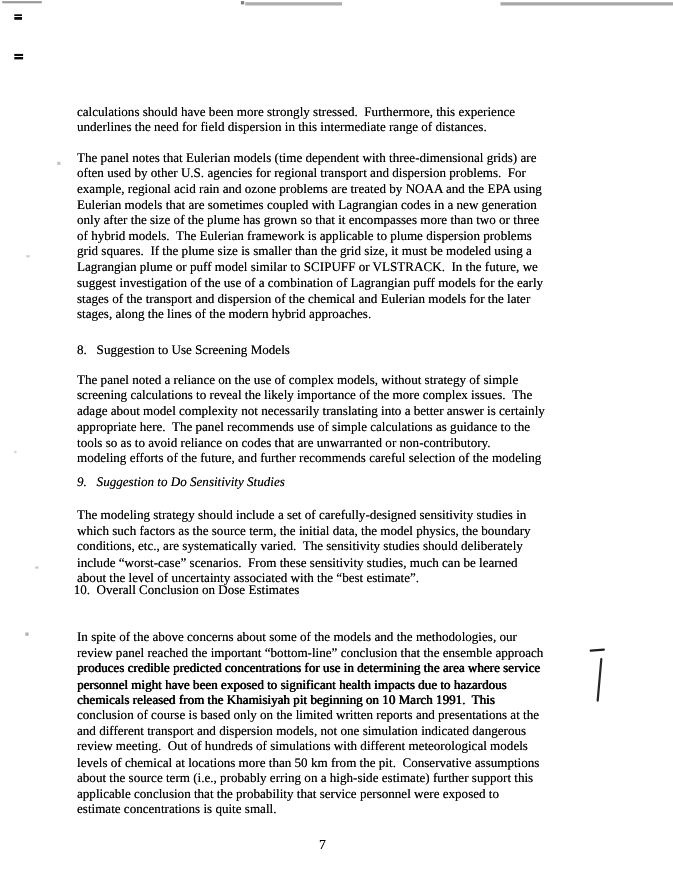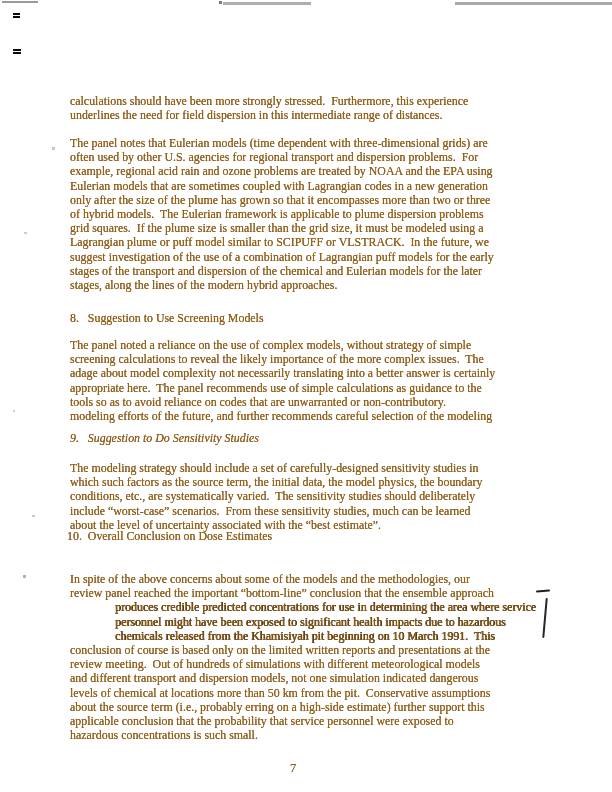--- a/index.html
+++ b/index.html
@@ -3,36 +3,35 @@
 <meta charset="utf-8">
 <style>
   html, body { margin: 0; padding: 0; background: #ffffff; }
   .sheet {
     position: relative;
     width: 612px;
     height: 792px;
     background: #ffffff;
     overflow: hidden;
     font-family: "Liberation Serif", "DejaVu Serif", serif;
-    color: #a16207;
+    color: #000000;
   }
   .block {
     position: absolute;
     left: 70px;
     width: 500px;
   }
   .para .line {
     white-space: pre;
     font-size: 11.9px;
     line-height: 14.2px;
     text-shadow: 0 0 0.35px rgba(0,0,0,0.65);
   }
   .para .line.dark {
     text-shadow: 0.45px 0 0 #161616, 0 0 0.4px rgba(0,0,0,0.8);
-    margin-left: 45px;
   }
   .heading {
     white-space: pre;
     font-size: 11.9px;
     line-height: 14px;
     text-shadow: 0 0 0.35px rgba(0,0,0,0.65);
   }
   .page-number {
     position: absolute;
     left: 290px;
@@ -126,23 +125,23 @@
     </div>
 
   <div class="block heading" style="top: 529px; left: 67px;">10.  Overall Conclusion on Dose Estimates</div>
   <div class="block para" style="top: 572px;">
       <div class="line">In spite of the above concerns about some of the models and the methodologies, our</div>
       <div class="line">review panel reached the important “bottom-line” conclusion that the ensemble approach</div>
       <div class="line dark">produces credible predicted concentrations for use in determining the area where service</div>
       <div class="line dark">personnel might have been exposed to significant health impacts due to hazardous</div>
       <div class="line dark">chemicals released from the Khamisiyah pit beginning on 10 March 1991.  This</div>
       <div class="line">conclusion of course is based only on the limited written reports and presentations at the</div>
+      <div class="line">and different transport and dispersion models, not one simulation indicated dangerous</div>
       <div class="line">review meeting.  Out of hundreds of simulations with different meteorological models</div>
-      <div class="line">and different transport and dispersion models, not one simulation indicated dangerous</div>
       <div class="line">levels of chemical at locations more than 50 km from the pit.  Conservative assumptions</div>
       <div class="line">about the source term (i.e., probably erring on a high-side estimate) further support this</div>
       <div class="line">applicable conclusion that the probability that service personnel were exposed to</div>
-      <div class="line">hazardous concentrations is such small.</div>
+      <div class="line">estimate concentrations is quite small.</div>
     </div>
 
   <div class="page-number">7</div>
 
 </div>
 
 </body></html>

